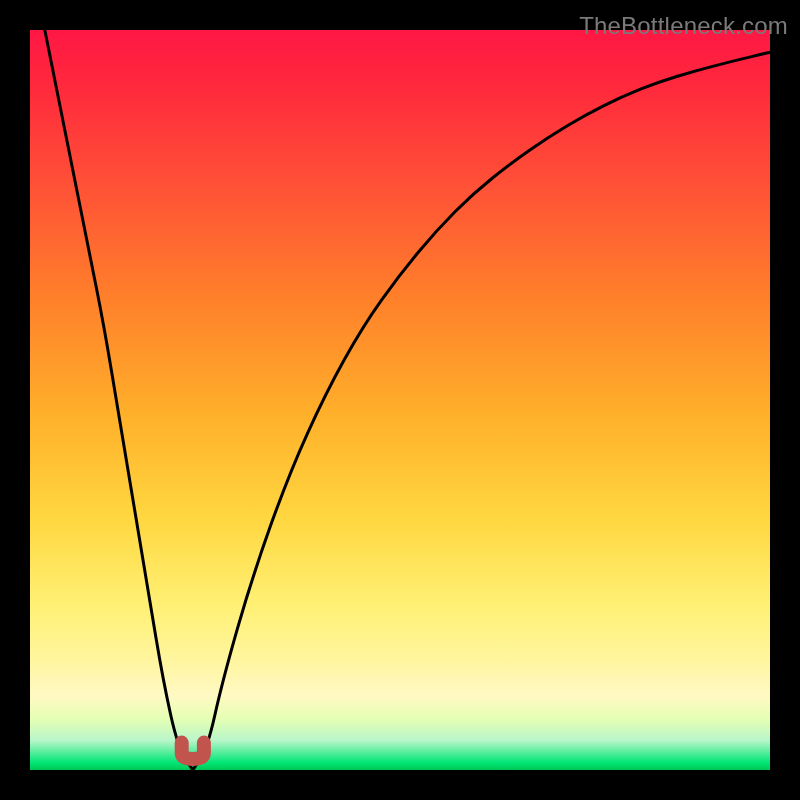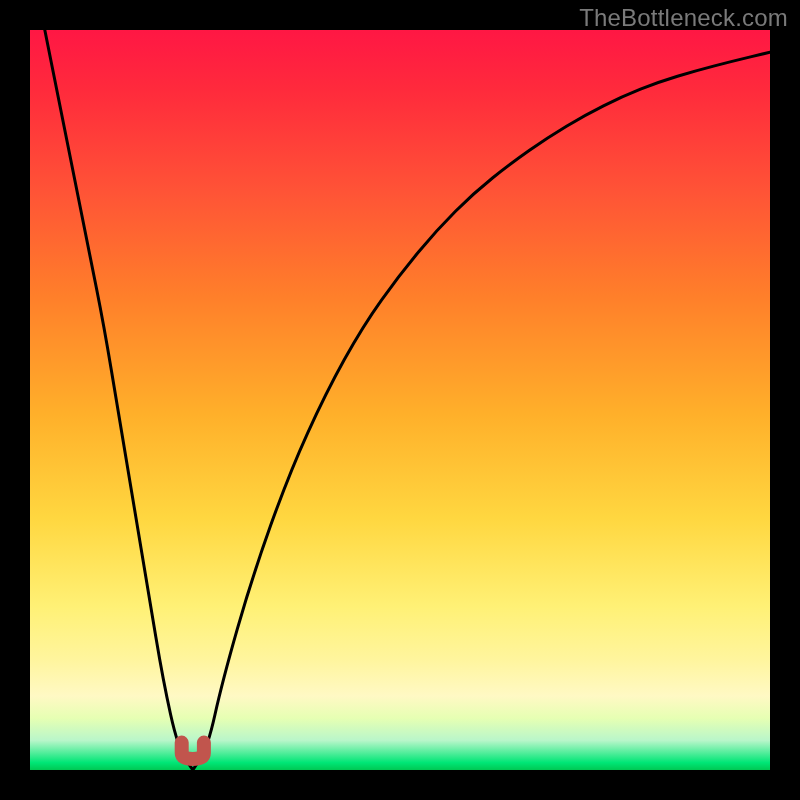--- a/index.html
+++ b/index.html
@@ -28,21 +28,21 @@
       #fff59d 85%,
       #fff9c4 90%,
       #e6ffb3 93%,
       #b9f6ca 96%,
       #00e676 99%,
       #00c853 100%
     );
   }
   .watermark {
     position: absolute;
-    top: 4px;
+    top: 12px;
     right: 12px;
     color: #7a7a7a;
     font-size: 24px;
     font-weight: 400;
     letter-spacing: 0.2px;
     z-index: 5;
   }
   .plot-svg {
     position: absolute;
     left: 30px;

